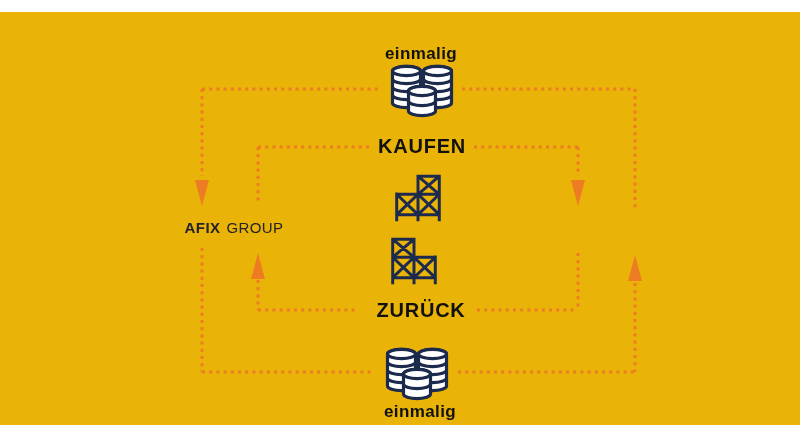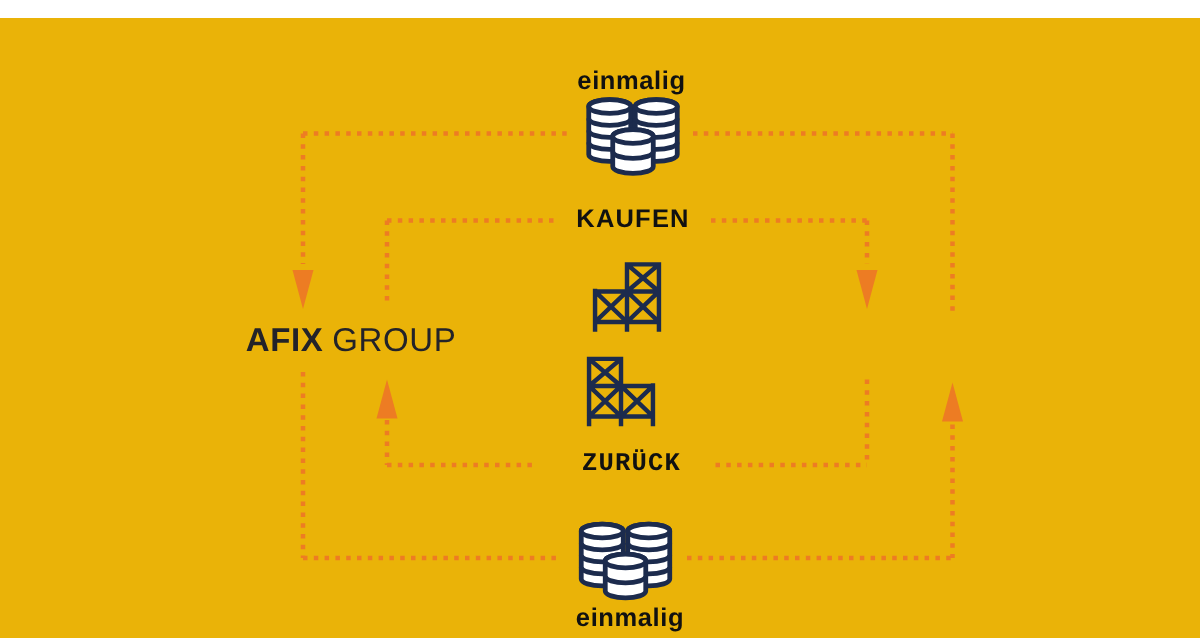--- a/index.html
+++ b/index.html
@@ -27,26 +27,26 @@
   .arrow{fill:var(--accent);stroke:none;}
   .lbl{
     position:absolute;
     transform:translate(-50%,-50%);
     white-space:nowrap;
     color:var(--text);
     font-weight:800;
     letter-spacing:0.4px;
   }
   .lbl.small{font-size:17px;}
-  .lbl.caps{font-size:17px;letter-spacing:0.8px;}
+  .lbl.caps{font-size:20px;letter-spacing:0.8px;}
   .node{
     position:absolute;
     transform:translate(-50%,-50%);
     white-space:nowrap;
-    font-size:22px;
+    font-size:15px;
     color:var(--nodetext);
     letter-spacing:0.4px;
   }
   .node .b{font-weight:800;}
   .node .r{font-weight:400;}
   .node .sp{margin-left:6px;}
   .icon{position:absolute;}
   .navy-stroke{stroke:var(--navy);fill:none;}
   .navy-fill-white{stroke:var(--navy);fill:#ffffff;}
 </style>
@@ -105,21 +105,21 @@
 
   <svg class="icon" style="left:388px;top:224px;" width="52" height="50" viewBox="0 0 56 54">
     <g transform="translate(56,0) scale(-1,1)">
       <path class="navy-stroke" stroke-width="3.2" d="M5,21 V52 M28,2 V52 M51,2 V52 M28,3.5 H51 M5,23 H51 M5,45 H51
            M28,3.5 L51,23 M51,3.5 L28,23
            M5,23 L28,45 M28,23 L5,45
            M28,23 L51,45 M51,23 L28,45"></path>
     </g>
   </svg>
 
-  <div class="lbl caps" style="left:421px;top:298px;font-family:Liberation Mono, monospace;">ZURÜCK</div>
+  <div class="lbl caps" style="left:421px;top:298px;">ZURÜCK</div>
 
   <svg class="icon" style="left:384px;top:335px;" width="66" height="54" viewBox="0 0 66 54">
     <g stroke-width="3.2">
       <path class="navy-fill-white" d="M3.5,7 A14,4.6 0 0 1 31.5,7 L31.5,39 A14,4.6 0 0 1 3.5,39 Z"></path>
       <path class="navy-stroke" d="M3.5,15 A14,4.6 0 0 0 31.5,15 M3.5,23 A14,4.6 0 0 0 31.5,23 M3.5,31 A14,4.6 0 0 0 31.5,31"></path>
       <ellipse class="navy-fill-white" cx="17.5" cy="7" rx="14" ry="4.6"></ellipse>
       <path class="navy-fill-white" d="M34.5,7 A14,4.6 0 0 1 62.5,7 L62.5,39 A14,4.6 0 0 1 34.5,39 Z"></path>
       <path class="navy-stroke" d="M34.5,15 A14,4.6 0 0 0 62.5,15 M34.5,23 A14,4.6 0 0 0 62.5,23 M34.5,31 A14,4.6 0 0 0 62.5,31"></path>
       <ellipse class="navy-fill-white" cx="48.5" cy="7" rx="14" ry="4.6"></ellipse>
       <path class="navy-fill-white" d="M19.5,27 A13.5,4.6 0 0 1 46.5,27 L46.5,47 A13.5,4.6 0 0 1 19.5,47 Z"></path>

